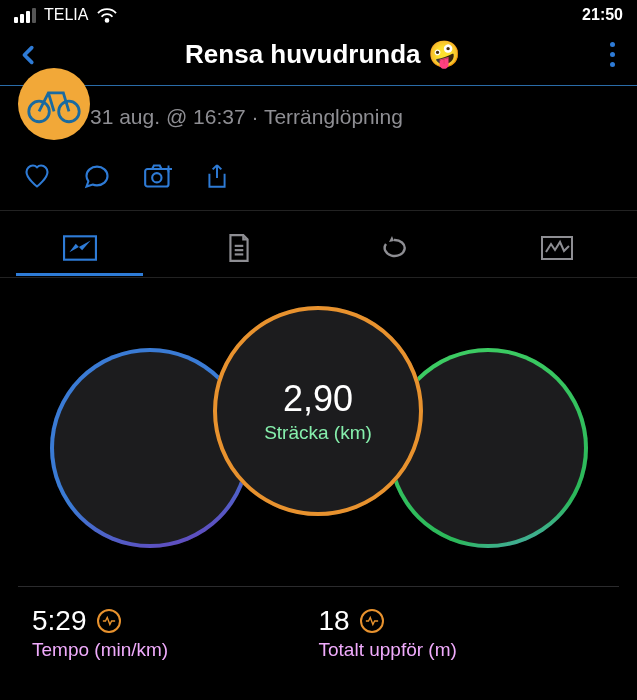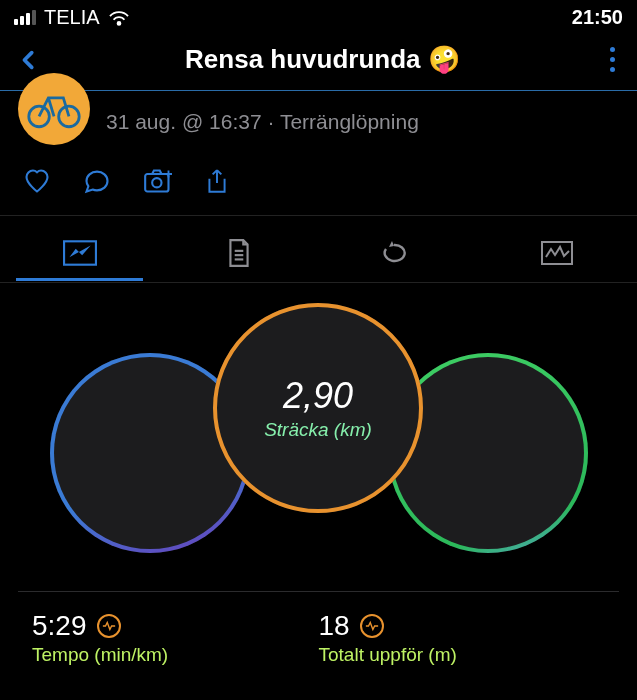--- a/index.html
+++ b/index.html
@@ -1,70 +1,70 @@
 <!DOCTYPE html>
 <html><head>
 <meta charset="utf-8">
 <style>
   * { margin:0; padding:0; box-sizing:border-box; }
   body { background:#000; color:#fff; font-family:-apple-system,Helvetica,Arial,sans-serif; width:637px; height:700px; overflow:hidden; }
 
   
-  .status-bar { display:flex; align-items:center; justify-content:space-between; padding:6px 14px 4px; font-size:20px; font-weight:500;text-align:center; }
+  .status-bar { display:flex; align-items:center; justify-content:space-between; padding:6px 14px 4px; font-size:16px; font-weight:500;text-align:center; }
   .status-left { display:flex; align-items:center; gap:8px; }
   .status-right { display:flex; align-items:center; gap:6px; }
   .bars { display:flex; align-items:flex-end; gap:2px; }
   .bars span { width:4px; background:#fff; border-radius:1px; }
   .bars span:nth-child(1){height:6px} .bars span:nth-child(2){height:9px} .bars span:nth-child(3){height:12px}
   .bars span:nth-child(4){height:15px;background:#555} .bars span:nth-child(5){height:0px}
   .battery { width:30px; height:14px; border:1.5px solid #fff; border-radius:3px; position:relative; }
   .battery::after{content:'';position:absolute;right:-5px;top:3px;width:3px;height:6px;background:#fff;border-radius:0 2px 2px 0;}
   .battery-fill{background:#fff;height:100%;border-radius:1px;}
 
   
   .nav { display:flex; align-items:center; justify-content:space-between; padding:10px 18px 14px; }
   .nav-title { font-size:26px; font-weight:700; display:flex; align-items:center; gap:8px; }
   .emoji { font-size:26px; }
   .dots { display:flex; flex-direction:column; gap:5px; padding:4px; }
   .dots span { width:5px; height:5px; background:#2e7bd6; border-radius:50%; }
   .hr-blue { height:1px; background:#2a6ca8; }
 
   
-  .activity-head { display:flex; align-items:center; gap:16px; padding:8px 18px 18px; }
+  .activity-head { display:flex; align-items:center; gap:0; padding:8px 18px 18px; }
   .avatar { width:72px; height:72px; border-radius:50%; background:#f2a838; display:flex; align-items:center; justify-content:center; margin-top:-26px; overflow:hidden; }
   .sub { color:#8e8e93; font-size:21px; }
 
   
   .actions { display:flex; gap:30px; padding:4px 22px 18px; }
   .actions svg { stroke:#2e7bd6; }
 
   
   .tabs { display:flex; justify-content:space-around; align-items:center; padding:10px 0 0; border-top:1px solid #222; border-bottom:1px solid #222; }
   .tab { flex:1; display:flex; justify-content:center; padding:12px 0 14px; position:relative; }
   .tab.active::after { content:''; position:absolute; bottom:-1px; left:10%; width:80%; height:3px; background:#2e7bd6; }
 
   
   .dials { position:relative; height:280px; margin-top:20px; }
   .dial { position:absolute; border-radius:50%; background:#1c1c1e; display:flex; flex-direction:column; align-items:center; justify-content:center; }
   .dial .val { font-size:36px; font-weight:400; }
   .dial .lab { color:#86efac; font-size:19px; margin-top:2px; }
   .dial-time { width:200px; height:200px; left:50px; top:50px; box-shadow:0 0 0 3px #000, 0 0 0 3px #000; }
-  .dial-dist { width:210px; height:210px; left:213px; top:0; z-index:2;font-style:italic; }
+  .dial-dist { width:210px; height:210px; left:213px; top:8px; z-index:2; }
   .dial-cal  { width:200px; height:200px; left:388px; top:50px; }
   .ring { position:absolute; inset:0; border-radius:50%; }
   .ring-time { border:4px solid transparent; background:linear-gradient(#1c1c1e,#1c1c1e) padding-box, linear-gradient(160deg,#3a7bd5 0%,#3a7bd5 60%,#6c3db8 100%) border-box; }
   .ring-dist { border:4px solid #e8922e; }
   .ring-cal  { border:4px solid transparent; background:linear-gradient(#1c1c1e,#1c1c1e) padding-box, linear-gradient(160deg,#3fcf64 0%, #2bb85a 80%, #5aa0d8 100%) border-box; }
 
   
   .hr-gray { height:1px; background:#2b2b2d; margin:8px 18px 0; }
   .bottom-stats { display:flex; padding:18px 32px 0; }
   .bstat { flex:1; }
   .bstat .v { font-size:28px; display:flex; align-items:center; gap:10px; }
-  .bstat .l { color:#bef264; font-size:19px; margin-top:2px; }
+  .bstat .l { color:#f0abfc; font-size:19px; margin-top:2px; }
   .hr-circle { width:24px; height:24px; border:2px solid #e8922e; border-radius:50%; display:inline-flex; align-items:center; justify-content:center; }
 </style>
 </head>
 <body>
 
 <div class="status-bar">
   <div class="status-left">
     <div class="bars">
       <span></span>
         <span></span>

